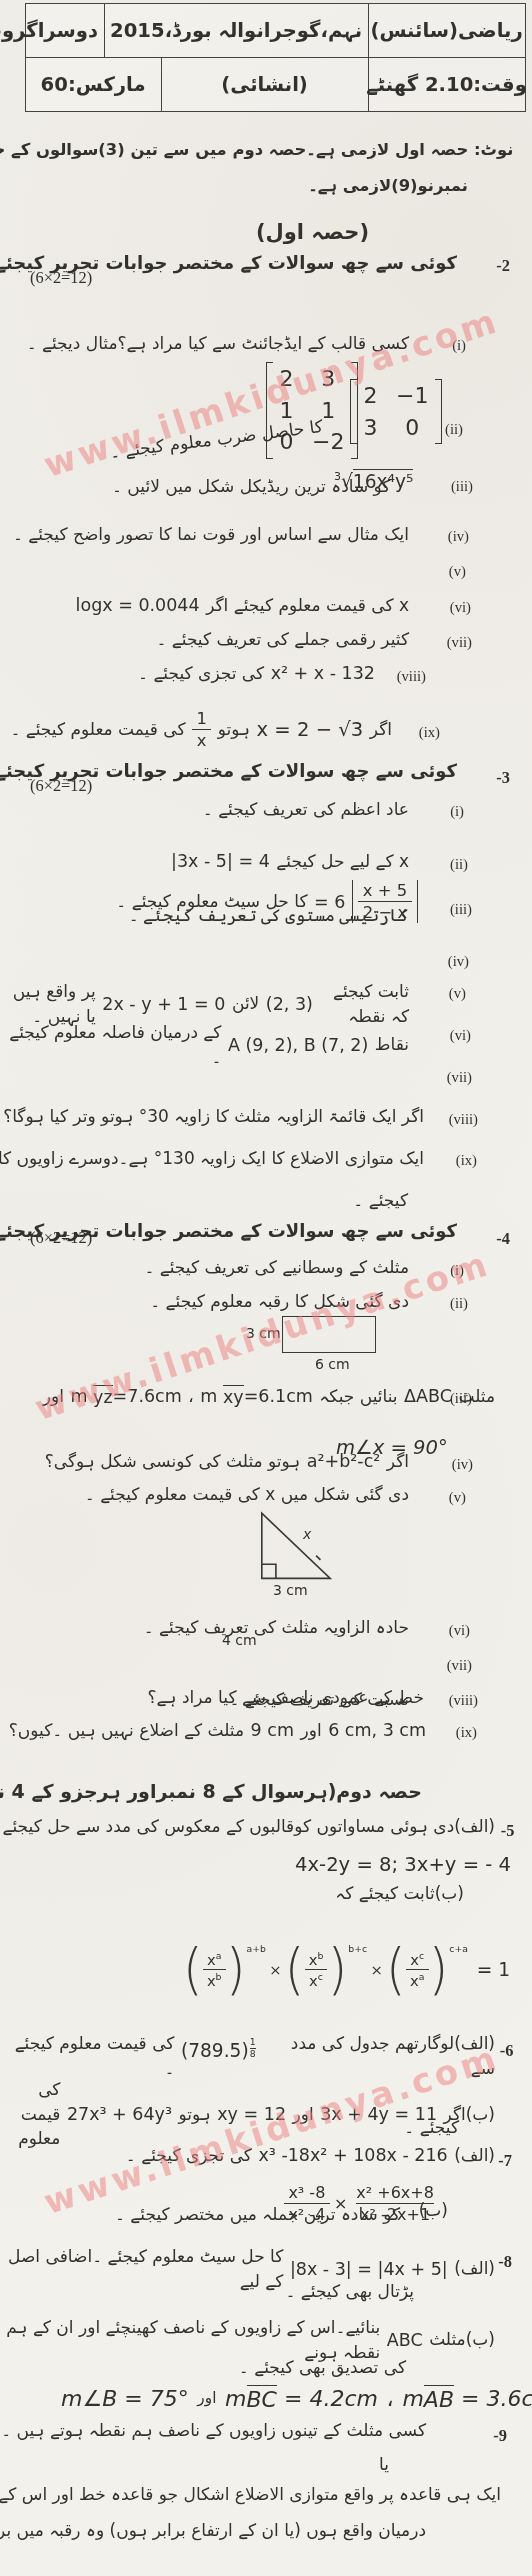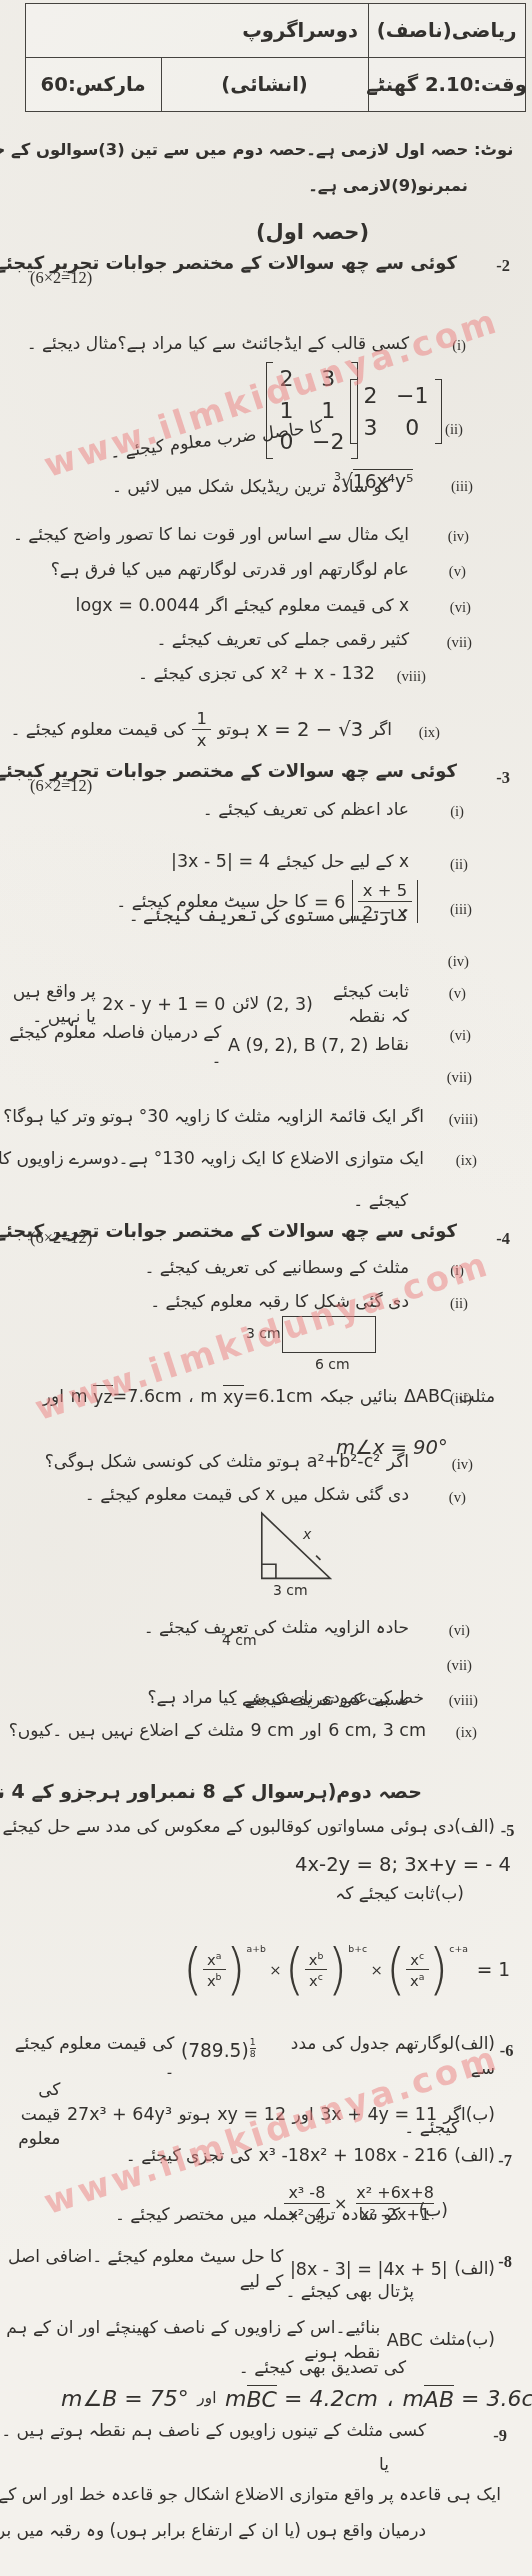--- a/index.html
+++ b/index.html
@@ -87,21 +87,22 @@
 <body>
 
 <div class="page">
 
   <div class="wm" style="left:45px; top:446px;">www.ilmkidunya.com</div>
   <div class="wm" style="left:36px; top:1389px;">www.ilmkidunya.com</div>
   <div class="wm" style="left:45px; top:2183px;">www.ilmkidunya.com</div>
 
   <div class="htable rtl">
     <div class="hrow">
-      <div class="hcell hc-r">ریاضی(ناصف)</div>
+      <div class="hcell hc-r">ریاضی(سائنس)</div>
+      <div class="hcell hc-m">نہم،گوجرانوالہ بورڈ،2015</div>
       <div class="hcell hc-l">دوسراگروپ</div>
     </div>
     <div class="hrow">
       <div class="hcell hc-r">وقت:2.10 گھنٹے</div>
       <div class="hcell hc-m">(انشائی)</div>
       <div class="hcell hc-l">مارکس:60</div>
     </div>
   </div>
 
   <div class="abs rtl urdu urdu-b" style="right:19.6px; top:138px; font-size:16.4px;">نوٹ: حصہ اول لازمی ہے۔حصہ دوم میں سے تین (3)سوالوں کے جوابات لکھئے۔تاہم سوال</div>
@@ -148,21 +149,20 @@
   <div class="abs math" style="left:334px; top:470px; font-size:18.6px;">
     <sup style="font-size:11px;">3</sup><span>√</span><span class="ovl">16x⁴y⁵</span>
   </div>
   <div class="rnum" style="right:60px; top:478px;">(iii)</div>
   <div class="abs rtl urdu" style="left:112px; top:474px;">کو سادہ ترین ریڈیکل شکل میں لائیں ۔</div>
 
   <div class="rnum" style="right:64px; top:528px;">(iv)</div>
   <div class="itxt rtl urdu" style="top:522px;">ایک مثال سے اساس اور قوت نما کا تصور واضح کیجئے ۔</div>
 
   <div class="rnum" style="right:67px; top:563px;">(v)</div>
-  <div class="itxt rtl urdu" style="top:557px;">عام لوگارتھم اور قدرتی لوگارتھم میں کیا فرق ہے؟</div>
 
   <div class="rnum" style="right:62px; top:599px;">(vi)</div>
   <div class="iline" style="top:593px;">
     <span class="urdu">x کی قیمت معلوم کیجئے اگر</span>
     <span class="math">logx = 0.0044</span>
   </div>
 
   <div class="rnum" style="right:61px; top:634px;">(vii)</div>
   <div class="itxt rtl urdu" style="top:627px;">کثیر رقمی جملے کی تعریف کیجئے ۔</div>
 

